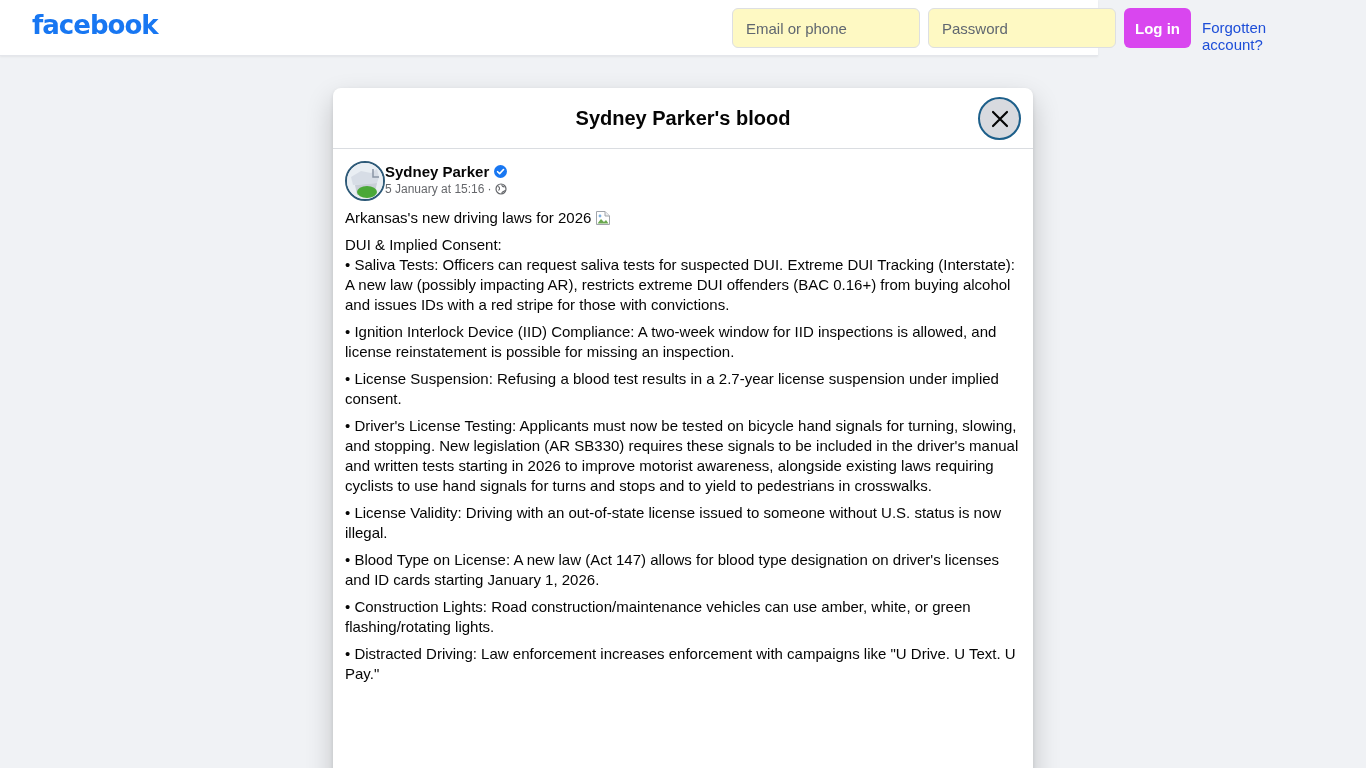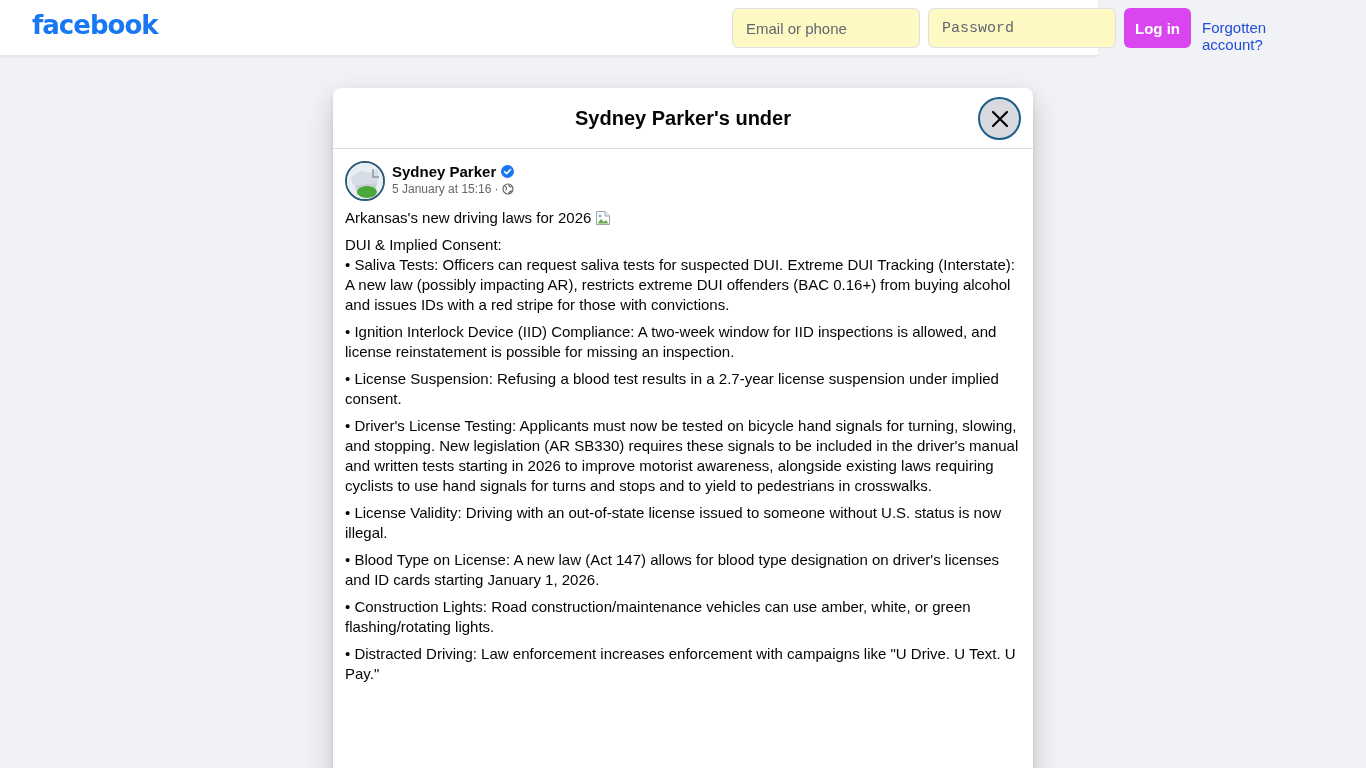--- a/index.html
+++ b/index.html
@@ -23,21 +23,21 @@
     }
     .login-input {
       position: absolute; top: 8px; height: 40px; width: 188px;
       border: 1px solid #dddfe2; border-radius: 6px;
       padding: 0 13px; font-size: 15px; color: #1c1e21;
       background: #fef9c3; outline: none;
       font-family: "Liberation Sans", sans-serif;
     }
     .login-input::placeholder { color: #606770; }
     #email { left: 732px; }
-    #password { left: 928px; font-family: Liberation Mono, monospace; }
+    #password { left: 928px; }
     .login-btn {
       position: absolute; left: 1124px; top: 8px; width: 67px; height: 40px;
       background: #d946ef; color: #fff; border: none; border-radius: 6px;
       font-weight: bold; font-size: 15px;
       font-family: "Liberation Sans", sans-serif;
     }
     .forgot-link {
       position: absolute; left: 1202px; top: 19px;
       font-size: 15px; color: #1d4ed8; text-decoration: none;
     }
@@ -58,21 +58,21 @@
       border: 2px solid #1d5f8a;
       display: flex; align-items: center; justify-content: center;
     }
     .post { padding: 12px 12px 0 12px; }
     .post-header { display: flex; align-items: flex-start; height: 44px; }
     .avatar {
       width: 40px; height: 40px; border-radius: 50%;
       border: 2px solid #2e5a78; background: #eef3f7;
       overflow: hidden; position: relative; flex: none;
     }
-    .author-block { margin-left: 7px; }
+    .author-block { margin-left: 0; }
     .author-row { display: flex; align-items: center; height: 20px; }
     .author-name { font-size: 15px; font-weight: bold; color: #050505; }
     .verified { margin-left: 5px; width: 13px; height: 13px; }
     .meta-row { display: flex; align-items: center; font-size: 12px; color: #65676b; margin-top: 1px; }
     .globe { margin-left: 4px; width: 12px; height: 12px; }
     .post-body { margin-top: 3px; font-size: 15px; line-height: 20px; color: #050505; }
     .post-body p { margin-bottom: 7px; }
     .broken-img {
       display: inline-block; width: 16px; height: 16px; vertical-align: -3px;
       margin-left: 4px;
@@ -84,21 +84,21 @@
 <header class="topbar">
   <div class="logo">facebook</div>
   <input id="email" class="login-input" type="text" placeholder="Email or phone" style="">
   <input id="password" class="login-input" type="password" placeholder="Password" style="">
   <button class="login-btn">Log in</button>
   <a class="forgot-link">Forgotten account?</a>
 </header>
 
 <div class="modal">
   <div class="modal-header">
-    <h2 class="modal-title">Sydney Parker's under</h2>
+    <h2 class="modal-title">Sydney Parker's blood</h2>
     <button class="close-btn">
       <svg width="18" height="18" viewBox="0 0 18 18">
         <path d="M2 2 L16 16 M16 2 L2 16" stroke="#050505" stroke-width="2.2" stroke-linecap="round"></path>
       </svg>
     </button>
   </div>
 
   <article class="post">
     <div class="post-header">
       <div class="avatar">

